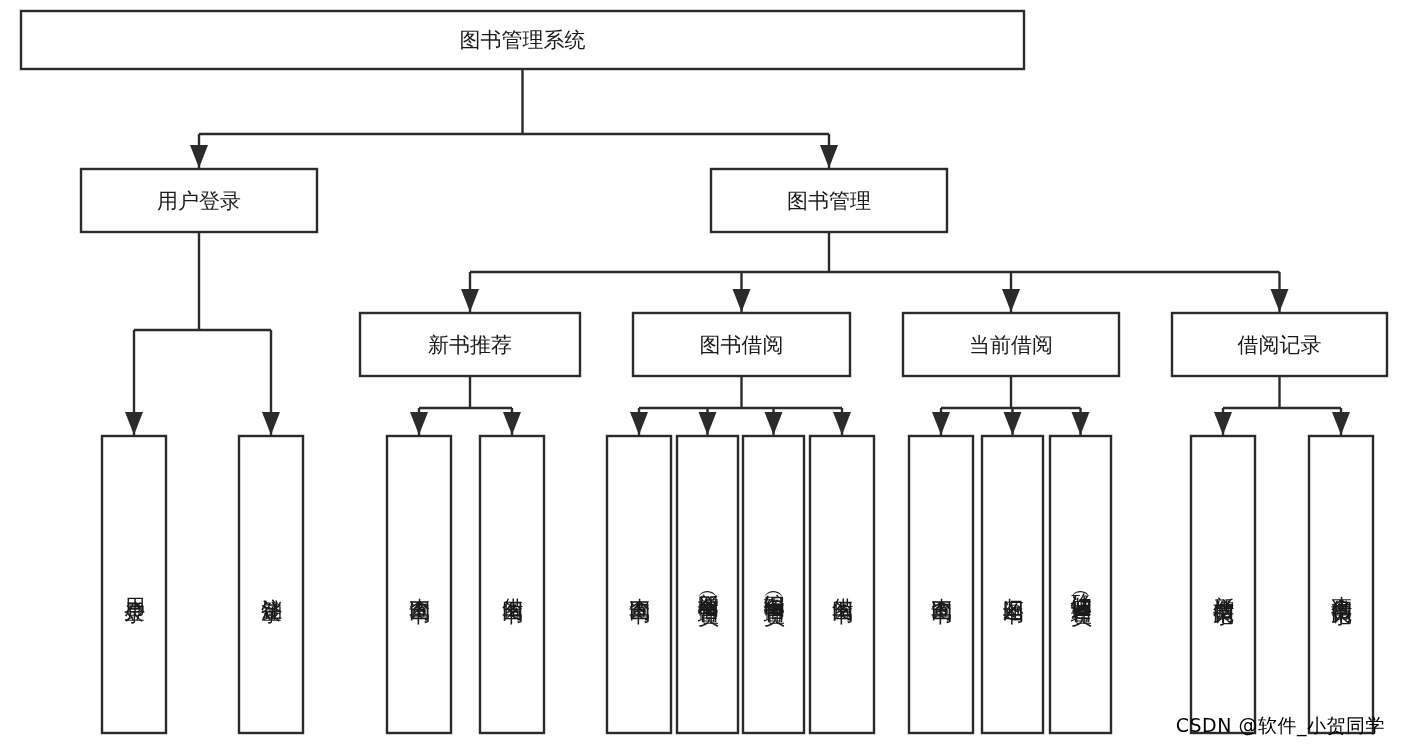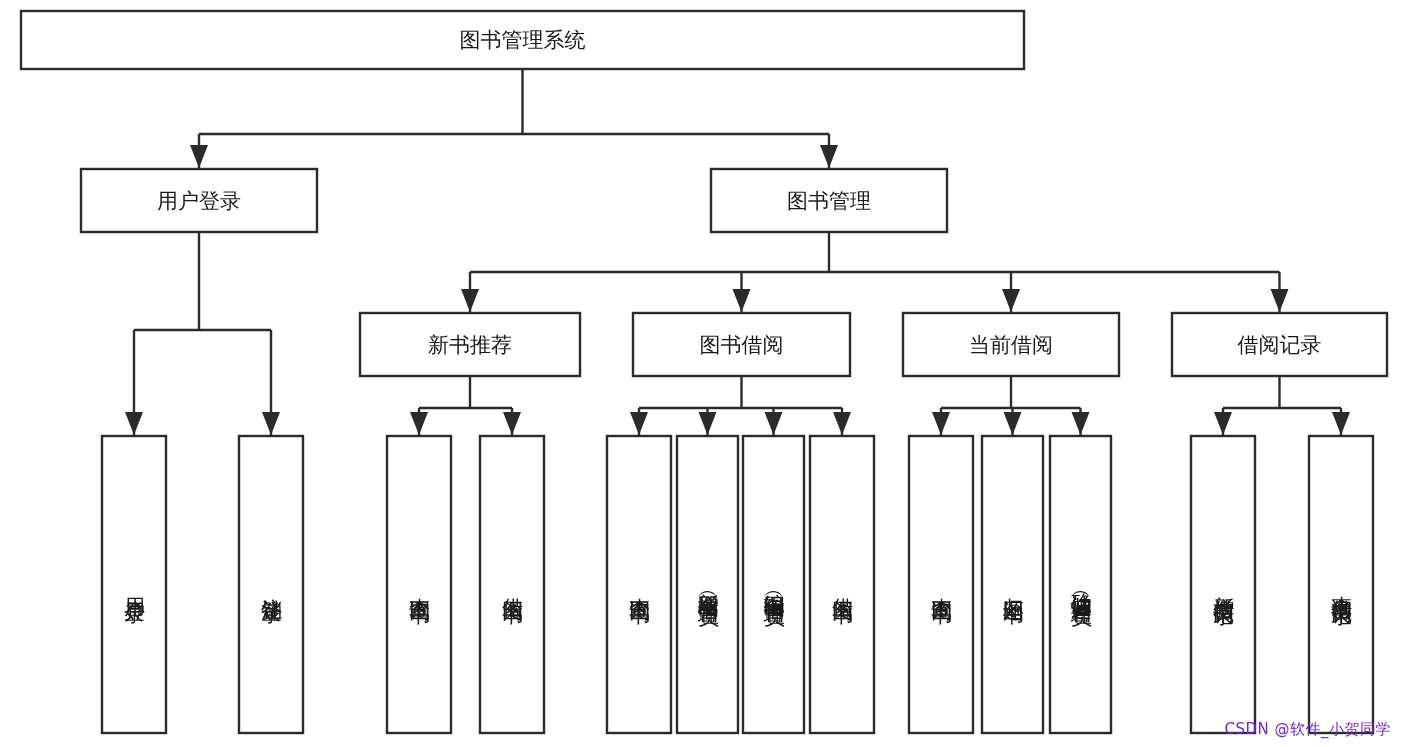--- a/index.html
+++ b/index.html
@@ -62,25 +62,25 @@
     text-orientation: upright;
     font-family: "DejaVu Sans", "Liberation Sans", sans-serif;
     font-size: 21px;
     line-height: 1.22;
     color: #1a1a1a;
     letter-spacing: 2px;
     white-space: nowrap;
   }
   .watermark {
     position: absolute;
-    right: 14px;
+    right: 20px;
     bottom: 8px;
     font-family: "DejaVu Sans", "Liberation Sans", sans-serif;
-    font-size: 15px;
-    color: #6d28d9;
+    font-size: 19px;
+    color: #000000;
     letter-spacing: 0.5px;
     white-space: nowrap;
   }
 </style>
 </head>
 <body>
 
 <div id="diagram-root">
 
   <svg class="flowchart" viewBox="0 0 1405 747">

